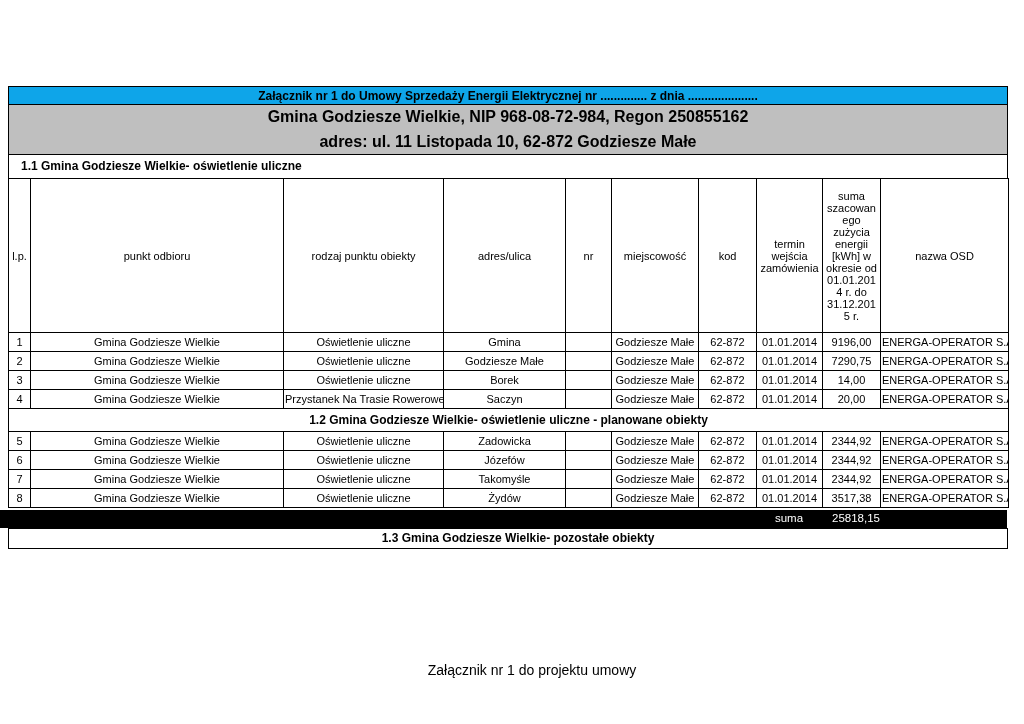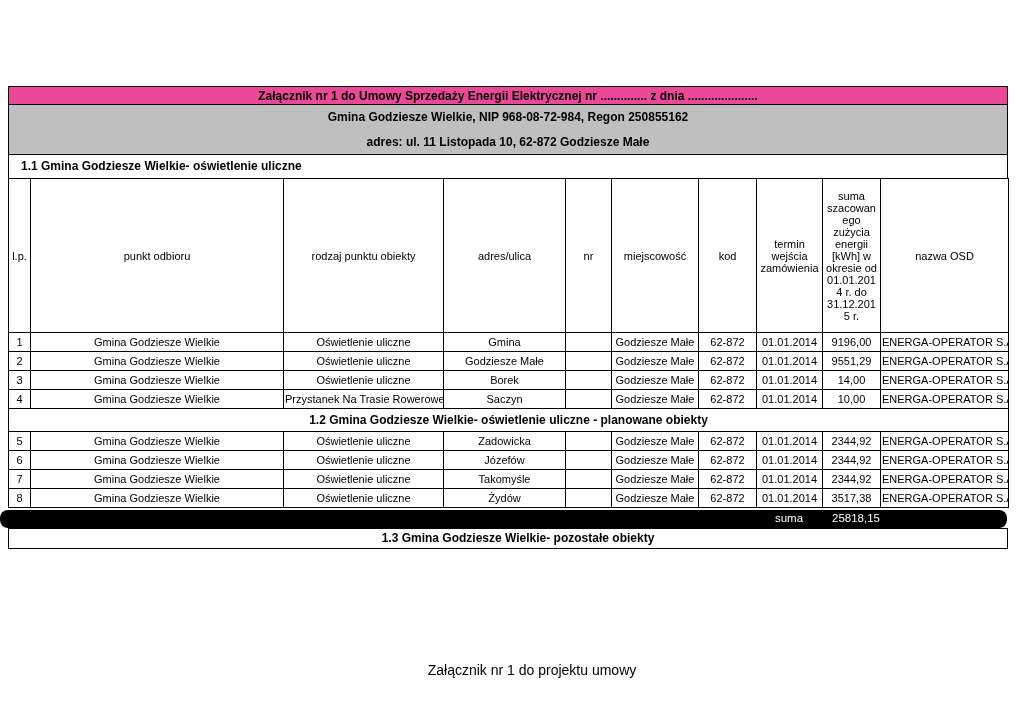--- a/index.html
+++ b/index.html
@@ -2,29 +2,29 @@
 <html><head>
 <meta charset="utf-8">
 <style>
   html,body { margin:0; padding:0; }
   .page {
     position:relative; width:1024px; height:724px; background:#ffffff;
     font-family:"Liberation Sans", sans-serif; color:#000; overflow:hidden;
   }
   .title-bar {
     position:absolute; left:8px; top:86px; width:1000px; height:19px;
-    background:#ec4899; border:1px solid #000; box-sizing:border-box;
+    background:#0ea5e9; border:1px solid #000; box-sizing:border-box;
     display:flex; align-items:center; justify-content:center;
     font-weight:bold; font-size:12px;
   }
   .info-block {
     position:absolute; left:8px; top:104px; width:1000px; height:51px;
     background:#BFBFBF; border:1px solid #000; box-sizing:border-box;
     display:flex; flex-direction:column; justify-content:space-around;
-    text-align:center; font-weight:bold; font-size:12px;
+    text-align:center; font-weight:bold; font-size:16px;
   }
   .sec11 {
     position:absolute; left:8px; top:154px; width:1000px; height:25px;
     border:1px solid #000; box-sizing:border-box;
     font-weight:bold; font-size:12px; line-height:23px; padding-left:12px;
     background:#fff;
   }
   table.main {
     position:absolute; left:8px; top:178px; width:1000px;
     border-collapse:collapse; table-layout:fixed;
@@ -34,21 +34,21 @@
     text-align:center; vertical-align:middle; padding:0 1px; overflow:hidden;
   }
   tr.hdr th { height:153px; line-height:12px; }
   th.suma-hdr { overflow-wrap:anywhere; word-break:break-word; }
   th.lp-hdr   { overflow-wrap:anywhere; word-break:break-all; }
   tr.data { height:19px; }
   tr.data td { white-space:nowrap; line-height:17px; }
   td.sec-row { height:22px; font-weight:bold; font-size:12px; }
   .suma-bar {
     position:absolute; left:0; top:510px; width:1007px; height:18px;
-    background:#000000; color:#ffffff; font-size:11.5px;border-radius:8px;
+    background:#000000; color:#ffffff; font-size:11.5px;
   }
   .suma-label { position:absolute; left:756px; width:66px; top:2px; text-align:center; }
   .suma-value { position:absolute; left:822px; width:58px; top:2px; text-align:right; }
   .sec13 {
     position:absolute; left:8px; top:528px; width:1000px; height:21px;
     border:1px solid #000; box-sizing:border-box; background:#fff;
     text-align:center; font-weight:bold; font-size:12px; line-height:19px;padding-left:20px;
   }
   .footer {
     position:absolute; left:0; top:662px; width:1024px;
@@ -112,21 +112,21 @@
     </tr>
     <tr class="data">
       <td>2</td>
       <td>Gmina Godziesze Wielkie</td>
       <td>Oświetlenie uliczne</td>
       <td>Godziesze Małe</td>
       <td></td>
       <td>Godziesze Małe</td>
       <td>62-872</td>
       <td>01.01.2014</td>
-      <td>9551,29</td>
+      <td>7290,75</td>
       <td>ENERGA-OPERATOR S.A.</td>
     </tr>
     <tr class="data">
       <td>3</td>
       <td>Gmina Godziesze Wielkie</td>
       <td>Oświetlenie uliczne</td>
       <td>Borek</td>
       <td></td>
       <td>Godziesze Małe</td>
       <td>62-872</td>
@@ -136,21 +136,21 @@
     </tr>
     <tr class="data">
       <td>4</td>
       <td>Gmina Godziesze Wielkie</td>
       <td>Przystanek Na Trasie  Rowerowej</td>
       <td>Saczyn</td>
       <td></td>
       <td>Godziesze Małe</td>
       <td>62-872</td>
       <td>01.01.2014</td>
-      <td>10,00</td>
+      <td>20,00</td>
       <td>ENERGA-OPERATOR S.A.</td>
     </tr>
 
     <tr>
       <td colspan="10" class="sec-row">1.2 Gmina Godziesze Wielkie- oświetlenie uliczne - planowane obiekty</td>
     </tr>
 
     <tr class="data">
       <td>5</td>
       <td>Gmina Godziesze Wielkie</td>

